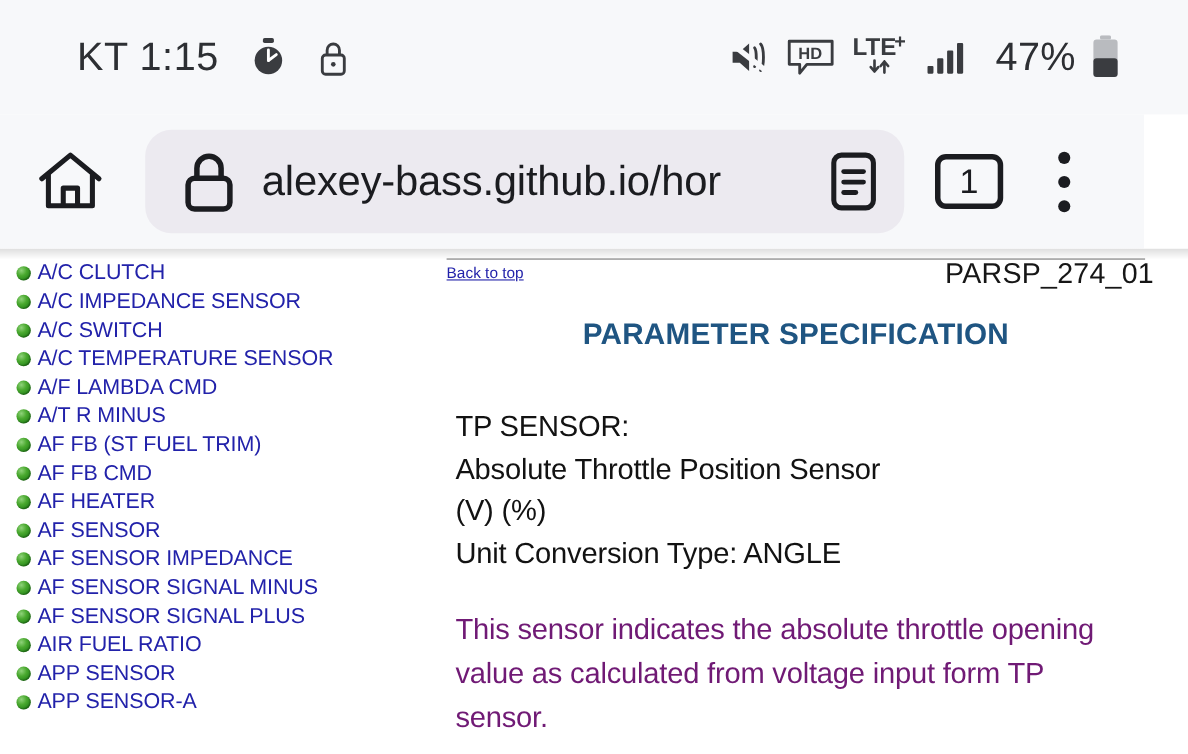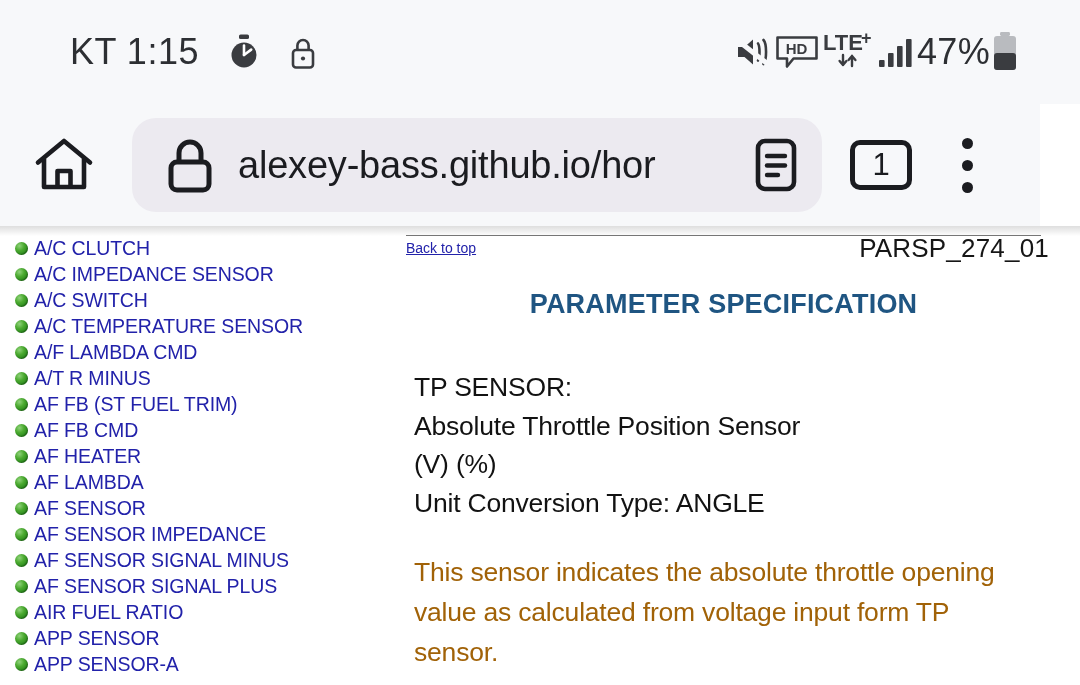--- a/index.html
+++ b/index.html
@@ -12,28 +12,28 @@
   .screen { position:relative; width:1080px; height:685px; background:#fff; }
 
   
   .statusbar{
     position:absolute; top:0; left:0; width:1080px; height:104px;
     background:#f7f8fa;
     display:flex; align-items:center; justify-content:space-between;
     padding:0 62px 0 70px;
   }
   .status-left{ display:flex; align-items:center; gap:28px; }
-  .status-right{ display:flex; align-items:center; gap:2px; }
+  .status-right{ display:flex; align-items:center; gap:14px; }
   .carrier-time{
     font-size:36px; color:#2d2f33; letter-spacing:.5px; font-weight:400;
     white-space:nowrap;
   }
   .battpct{
     font-size:36px; color:#2d2f33; font-weight:400; letter-spacing:.3px;
-    margin-left:0;
+    margin-left:12px;
   }
   .ic{ display:inline-flex; align-items:center; justify-content:center; }
 
   
   .toolbar{
     position:absolute; top:104px; left:0; width:1040px; height:122px;
     background:#f7f8fa;
     display:flex; align-items:center;
   }
   .home-btn{
@@ -131,21 +131,21 @@
     margin-top:28px;
     font-size:27px; font-weight:bold; color:#1f5582; letter-spacing:.2px;
   }
   .body-block{ margin-top:48px; margin-left:12px; }
   .bline{
     font-size:26.5px; color:#121212; line-height:38.5px; letter-spacing:-.2px;
     white-space:nowrap;
   }
   .para{
     margin-top:30px; margin-left:12px;
-    font-size:26.5px; color:#a16207; line-height:40px; letter-spacing:-.2px;
+    font-size:26.5px; color:#701a75; line-height:40px; letter-spacing:-.2px;
     width:620px;
   }
 </style>
 </head>
 <body>
 
 <div class="screen">
 
   <div class="statusbar">
     <div class="status-left">
@@ -283,24 +283,20 @@
               <span class="bullet"></span>
               <span class="plink">AF FB (ST FUEL TRIM)</span>
             </li>
             <li>
               <span class="bullet"></span>
               <span class="plink">AF FB CMD</span>
             </li>
             <li>
               <span class="bullet"></span>
               <span class="plink">AF HEATER</span>
-            </li>
-            <li>
-              <span class="bullet"></span>
-              <span class="plink">AF LAMBDA</span>
             </li>
             <li>
               <span class="bullet"></span>
               <span class="plink">AF SENSOR</span>
             </li>
             <li>
               <span class="bullet"></span>
               <span class="plink">AF SENSOR IMPEDANCE</span>
             </li>
             <li>

